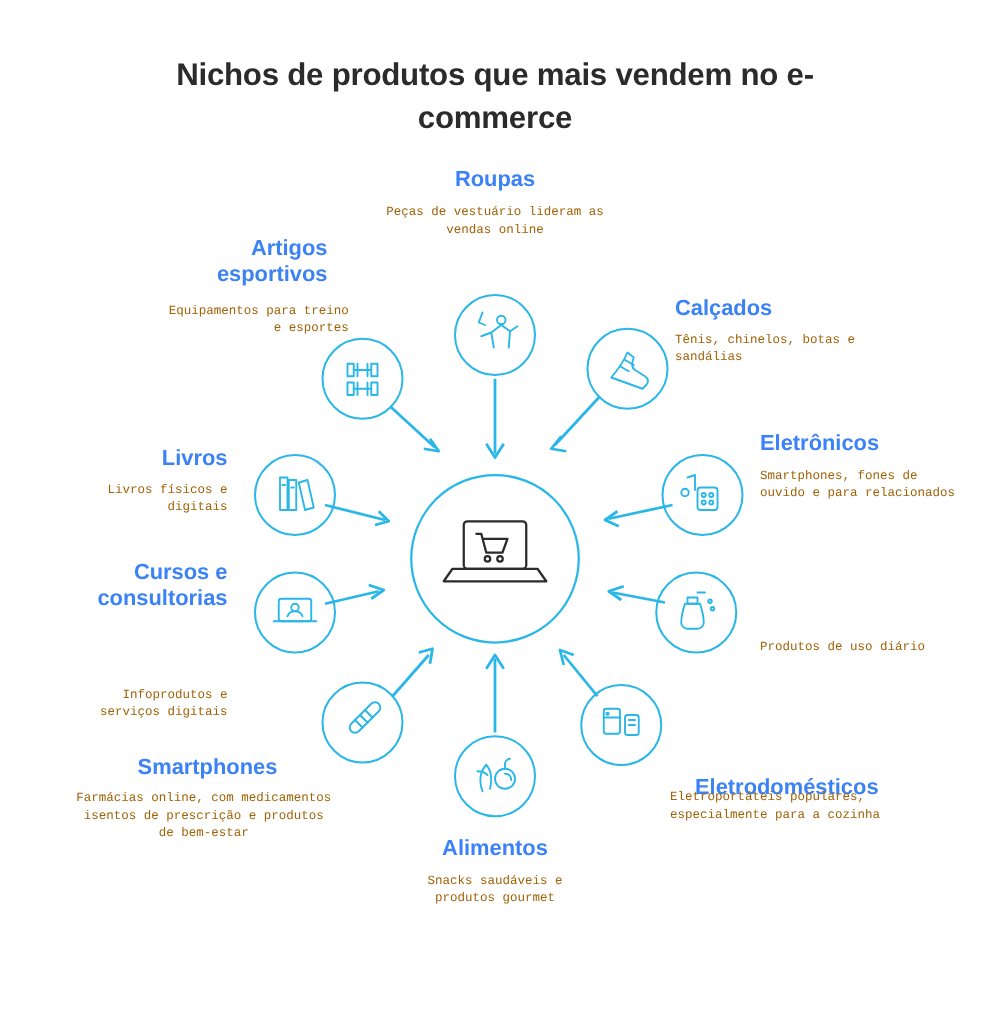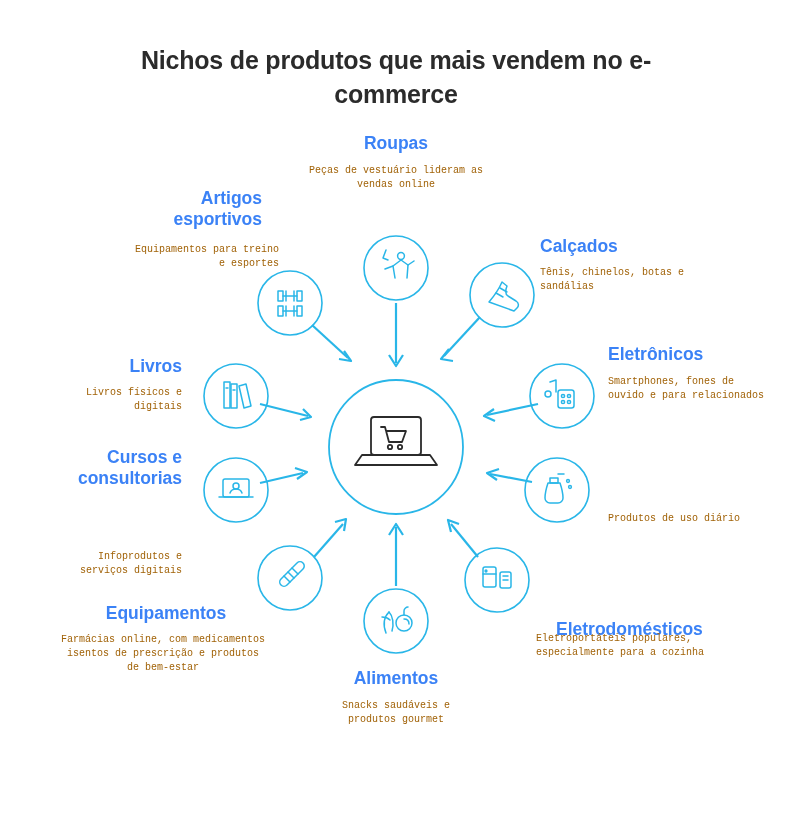--- a/index.html
+++ b/index.html
@@ -268,21 +268,21 @@
   <div class="node-desc ta-l" style="left:608px; top:375px; width:168px;">Smartphones, fones de ouvido e para relacionados</div>
 
   <div class="node-desc ta-l" style="left:608px; top:512px; width:160px;">Produtos de uso diário</div>
 
   <div class="node-label ta-l" style="left:556px; top:602px; width:230px;margin-top:17px;">Eletrodomésticos</div>
   <div class="node-desc ta-l" style="left:536px; top:632px; width:170px;">Eletroportáteis populares, especialmente para a cozinha</div>
 
   <div class="node-label ta-c" style="left:306px; top:668px; width:180px;">Alimentos</div>
   <div class="node-desc ta-c" style="left:326px; top:699px; width:140px;">Snacks saudáveis e produtos gourmet</div>
 
-  <div class="node-label ta-c" style="left:66px; top:603px; width:200px;">Equipamentos</div>
+  <div class="node-label ta-c" style="left:66px; top:603px; width:200px;">Smartphones</div>
   <div class="node-desc ta-c" style="left:60px; top:633px; width:206px;">Farmácias online, com medicamentos  isentos de prescrição e produtos de bem-estar</div>
 
   <div class="node-label ta-r" style="left:46px; top:447px; width:136px;">Cursos e consultorias</div>
   <div class="node-desc ta-r" style="left:46px; top:524px; width:136px;margin-top:26px;">Infoprodutos e serviços digitais</div>
 
   <div class="node-label ta-r" style="left:46px; top:356px; width:136px;">Livros</div>
   <div class="node-desc ta-r" style="left:42px; top:386px; width:140px;">Livros físicos e digitais</div>
 
   <div class="node-label ta-r" style="left:110px; top:188px; width:152px;">Artigos esportivos</div>
   <div class="node-desc ta-r" style="left:127px; top:243px; width:152px;">Equipamentos para treino e esportes</div>

